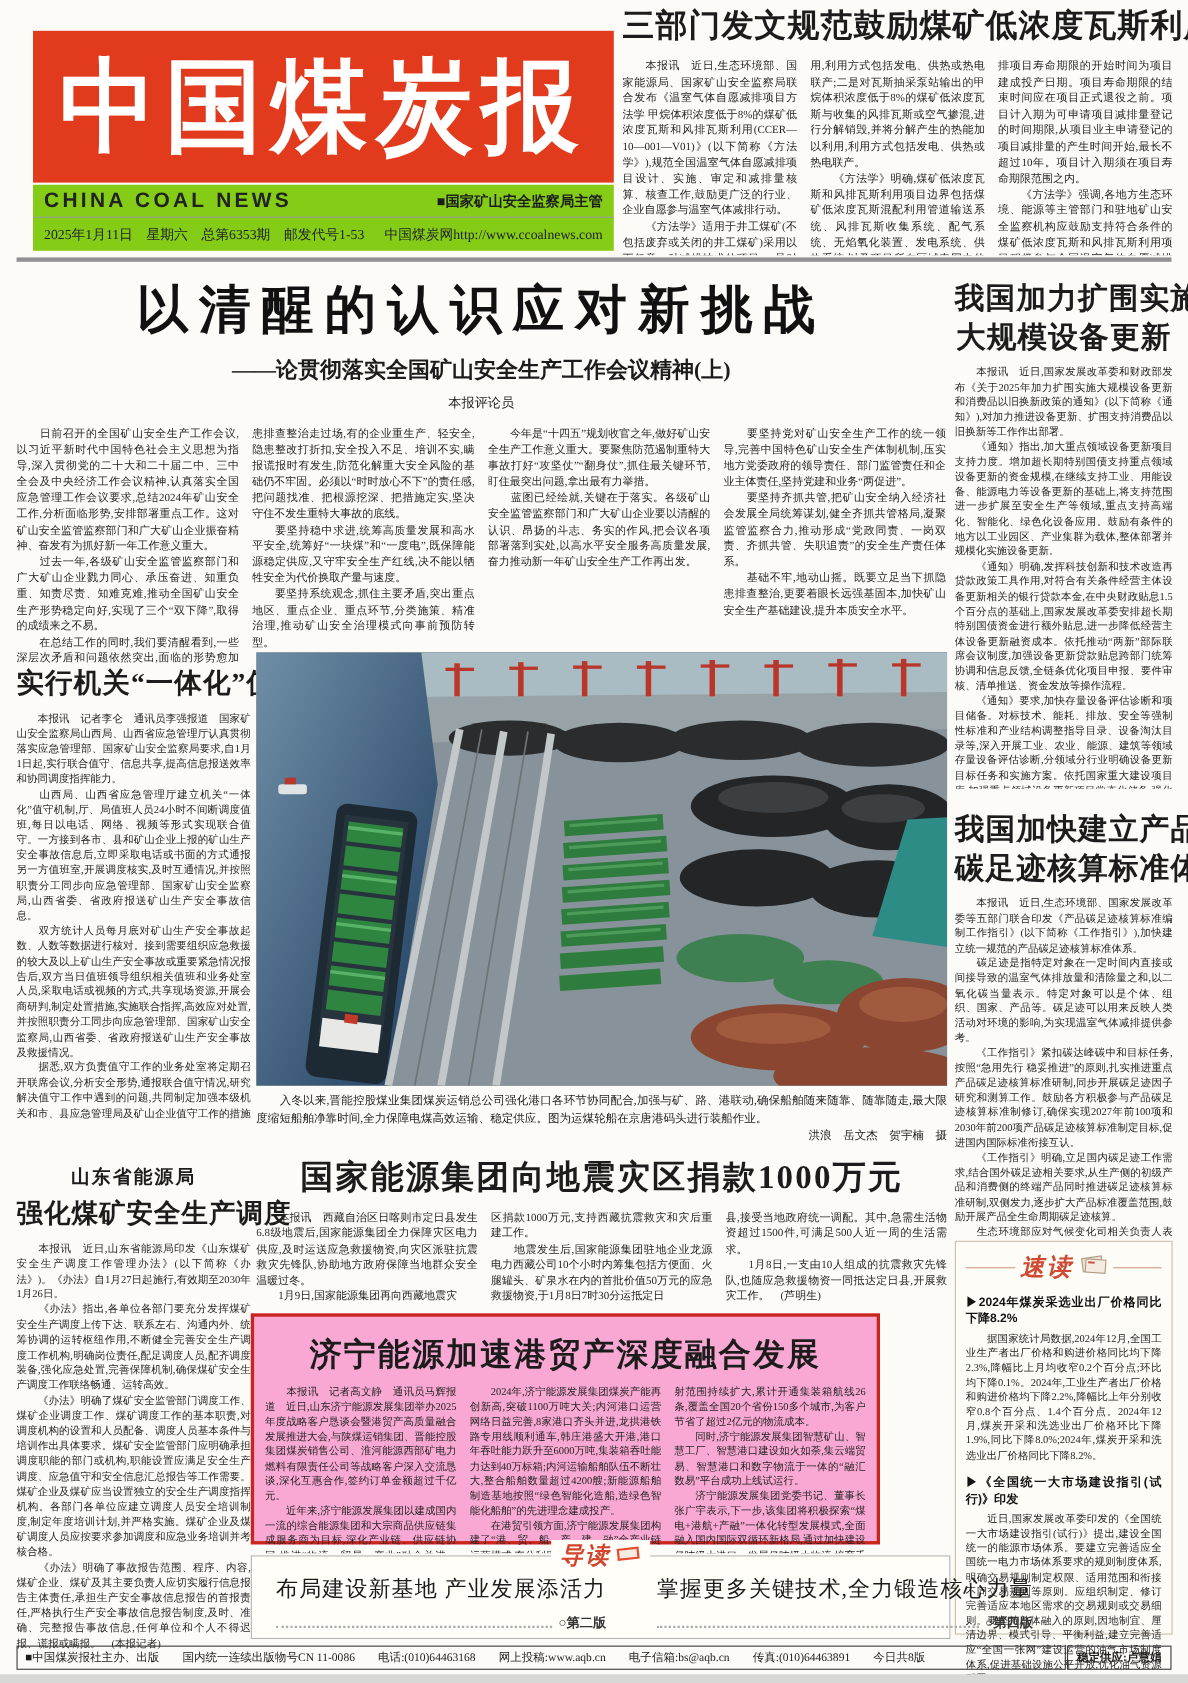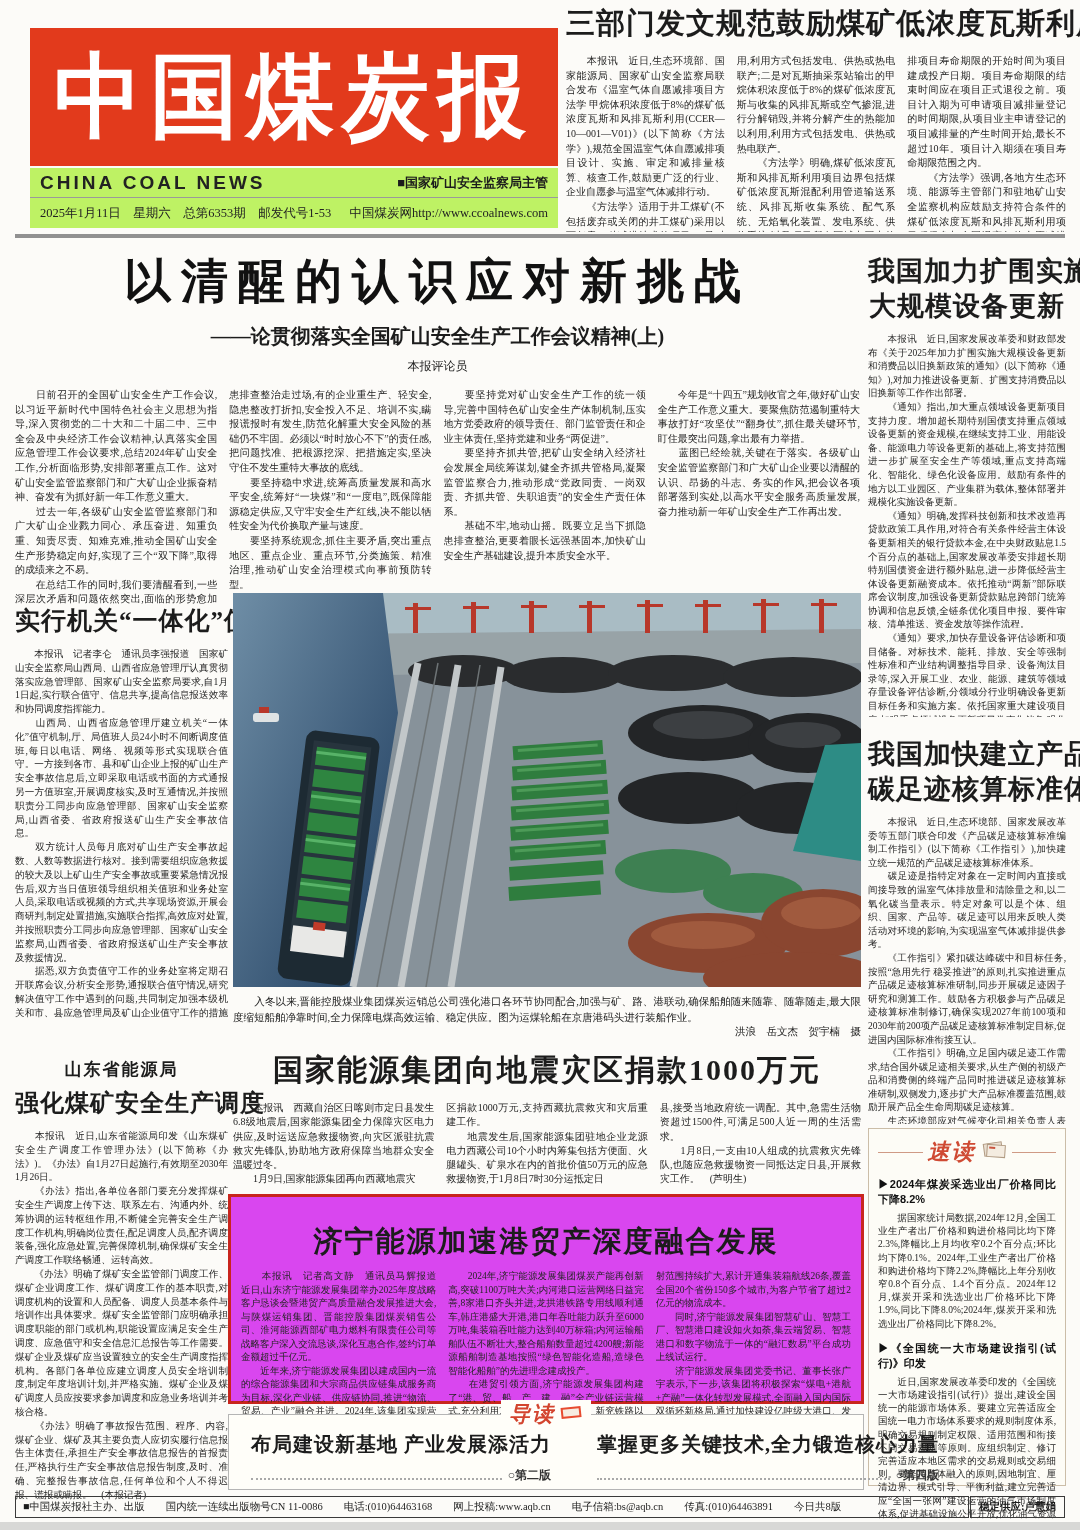--- a/index.html
+++ b/index.html
@@ -9,21 +9,21 @@
     background:#fcfbf8; overflow:hidden;
     font-family:"Liberation Serif", serif; color:#1c1c1c;
   }
   .abs { position:absolute; }
 
   
   .masthead-block { left:30px; top:28px; width:528px; height:138px; background:#e23a1c;
     display:flex; align-items:center; justify-content:center; }
   .masthead-title { color:#fff; font-size:88px; font-weight:bold; letter-spacing:8px;
     font-family:"DejaVu Serif", serif; transform:scaleY(1.05); white-space:nowrap; }
-  .masthead-sub { left:30px; top:168px; width:528px; height:60px; background:#bef264; }
+  .masthead-sub { left:30px; top:168px; width:528px; height:60px; background:#84cc16; }
   .mh-row { display:flex; justify-content:space-between; align-items:center; padding:0 10px; height:30px; }
   .mh-row1 { border-bottom:1px solid #9a9a9a; }
   .en-title { font-family:"Liberation Sans", sans-serif; font-size:19px; font-weight:bold; letter-spacing:3px; color:#222; }
   .supervisor { font-size:13px; font-weight:bold; }
   .dateline, .website { font-size:12.5px; color:#222; }
 
   .top-rule { left:15px; top:234px; width:1050px; height:4px; background:#919191; }
 
   
   .body-text { font-size:10px; line-height:14.6px; text-align:justify; white-space:pre-line;
@@ -75,36 +75,36 @@
     text-align:justify; white-space:pre-line; }
   .photo-credit { left:233px; top:1025px; width:628px; text-align:right; font-size:10.5px; }
 
   
   .quake-article { left:233px; top:1050px; width:628px; }
   .quake-headline { text-align:center; font-size:30px; font-weight:bold; letter-spacing:2px; white-space:nowrap; }
   .quake-cols { margin-top:10px; height:97px; overflow:hidden; }
   .quake-cols .body-text { line-height:14.3px; }
 
   
-  .jining-box { left:228px; top:1194px; width:636px; height:210px;
-    border:3px solid #c8251d; background:#d946ef; padding:25px 10px; }
+  .jining-box { left:228px; top:1194px; width:572px; height:210px;
+    border:3px solid #c8251d; background:#f9a8d4; padding:15px 10px; }
   .jining-headline { text-align:center; font-size:29px; font-weight:bold; letter-spacing:2px; white-space:nowrap; }
   .jining-cols { margin-top:8px; height:152px; overflow:hidden; }
   .jining-cols .body-text { font-size:9.5px; line-height:13.5px; }
 
   
   .reading-guide { left:228px; top:1414px; width:636px; height:76px;
     border:1px solid #b5b5b5; background:#fffef9; }
   .rg-badge { position:absolute; top:-15px; left:50%; transform:translateX(-50%);
     background:#fffef9; padding:0 8px; display:flex; align-items:center; gap:4px; }
   .rg-badge-text { color:#d3442e; font-size:21px; font-weight:bold; font-style:italic;
     letter-spacing:2px; font-family:"Liberation Sans", sans-serif; }
   .rg-items { display:flex; gap:46px; padding:16px 22px 0; }
   .rg-item { flex:1; }
-  .rg-item-title { font-size:20px; font-weight:bold; letter-spacing:1px; text-align:center; white-space:nowrap; }
+  .rg-item-title { font-size:20px; font-weight:normal; letter-spacing:1px; text-align:center; white-space:nowrap; }
   .rg-leader { display:flex; align-items:flex-end; margin-top:9px; }
   .rg-dots { flex:1; border-bottom:2px dotted #a9a9a9; margin-bottom:4px; }
   .rg-page { font-size:12px; font-weight:bold; margin-left:6px; color:#333; }
 
   
   .footer-bar { left:15px; top:1496px; width:1050px; height:22px; display:flex; gap:1px; }
   .footer-info { flex:1; border:1px solid #3a3a3a; display:flex; align-items:center;
     padding:0 7px; font-size:10.5px; white-space:nowrap; overflow:hidden; }
   .editor-box { border:1px solid #3a3a3a; display:flex; align-items:center;
     padding:0 8px; font-size:10.5px; font-weight:bold; }
@@ -148,25 +148,25 @@
     <div class="lead-headline">以清醒的认识应对新挑战</div>
     <div class="lead-subhead">——论贯彻落实全国矿山安全生产工作会议精神(上)</div>
     <div class="lead-byline">本报评论员</div>
     <div class="cols lead-cols">
       <div class="body-text">　　日前召开的全国矿山安全生产工作会议,以习近平新时代中国特色社会主义思想为指导,深入贯彻党的二十大和二十届二中、三中全会及中央经济工作会议精神,认真落实全国应急管理工作会议要求,总结2024年矿山安全工作,分析面临形势,安排部署重点工作。这对矿山安全监管监察部门和广大矿山企业振奋精神、奋发有为抓好新一年工作意义重大。
 　　过去一年,各级矿山安全监管监察部门和广大矿山企业戮力同心、承压奋进、知重负重、知责尽责、知难克难,推动全国矿山安全生产形势稳定向好,实现了三个“双下降”,取得的成绩来之不易。
 　　在总结工作的同时,我们要清醒看到,一些深层次矛盾和问题依然突出,面临的形势愈加严峻复杂。部分地区和企业纸面落实三年行动,弹性落实“八条硬措施”,有地方矿山隐</div>
       <div class="body-text">患排查整治走过场,有的企业重生产、轻安全,隐患整改打折扣,安全投入不足、培训不实,瞒报谎报时有发生,防范化解重大安全风险的基础仍不牢固。必须以“时时放心不下”的责任感,把问题找准、把根源挖深、把措施定实,坚决守住不发生重特大事故的底线。
 　　要坚持稳中求进,统筹高质量发展和高水平安全,统筹好“一块煤”和“一度电”,既保障能源稳定供应,又守牢安全生产红线,决不能以牺牲安全为代价换取产量与速度。
 　　要坚持系统观念,抓住主要矛盾,突出重点地区、重点企业、重点环节,分类施策、精准治理,推动矿山安全治理模式向事前预防转型。</div>
+      <div class="body-text">　　今年是“十四五”规划收官之年,做好矿山安全生产工作意义重大。要聚焦防范遏制重特大事故打好“攻坚仗”“翻身仗”,抓住最关键环节,盯住最突出问题,拿出最有力举措。
+　　蓝图已经绘就,关键在于落实。各级矿山安全监管监察部门和广大矿山企业要以清醒的认识、昂扬的斗志、务实的作风,把会议各项部署落到实处,以高水平安全服务高质量发展,奋力推动新一年矿山安全生产工作再出发。</div>
       <div class="body-text">　　要坚持党对矿山安全生产工作的统一领导,完善中国特色矿山安全生产体制机制,压实地方党委政府的领导责任、部门监管责任和企业主体责任,坚持党建和业务“两促进”。
 　　要坚持齐抓共管,把矿山安全纳入经济社会发展全局统筹谋划,健全齐抓共管格局,凝聚监管监察合力,推动形成“党政同责、一岗双责、齐抓共管、失职追责”的安全生产责任体系。
 　　基础不牢,地动山摇。既要立足当下抓隐患排查整治,更要着眼长远强基固本,加快矿山安全生产基础建设,提升本质安全水平。</div>
-      <div class="body-text">　　今年是“十四五”规划收官之年,做好矿山安全生产工作意义重大。要聚焦防范遏制重特大事故打好“攻坚仗”“翻身仗”,抓住最关键环节,盯住最突出问题,拿出最有力举措。
-　　蓝图已经绘就,关键在于落实。各级矿山安全监管监察部门和广大矿山企业要以清醒的认识、昂扬的斗志、务实的作风,把会议各项部署落到实处,以高水平安全服务高质量发展,奋力推动新一年矿山安全生产工作再出发。</div>
     </div>
   </div>
 
   <div class="abs equipment-article">
     <div class="rail-headline">
       <div>我国加力扩围实施</div>
       <div>大规模设备更新</div>
     </div>
     <div class="body-text equipment-body">　　本报讯　近日,国家发展改革委和财政部发布《关于2025年加力扩围实施大规模设备更新和消费品以旧换新政策的通知》(以下简称《通知》),对加力推进设备更新、扩围支持消费品以旧换新等工作作出部署。
 　　《通知》指出,加大重点领域设备更新项目支持力度。增加超长期特别国债支持重点领域设备更新的资金规模,在继续支持工业、用能设备、能源电力等设备更新的基础上,将支持范围进一步扩展至安全生产等领域,重点支持高端化、智能化、绿色化设备应用。鼓励有条件的地方以工业园区、产业集群为载体,整体部署并规模化实施设备更新。

